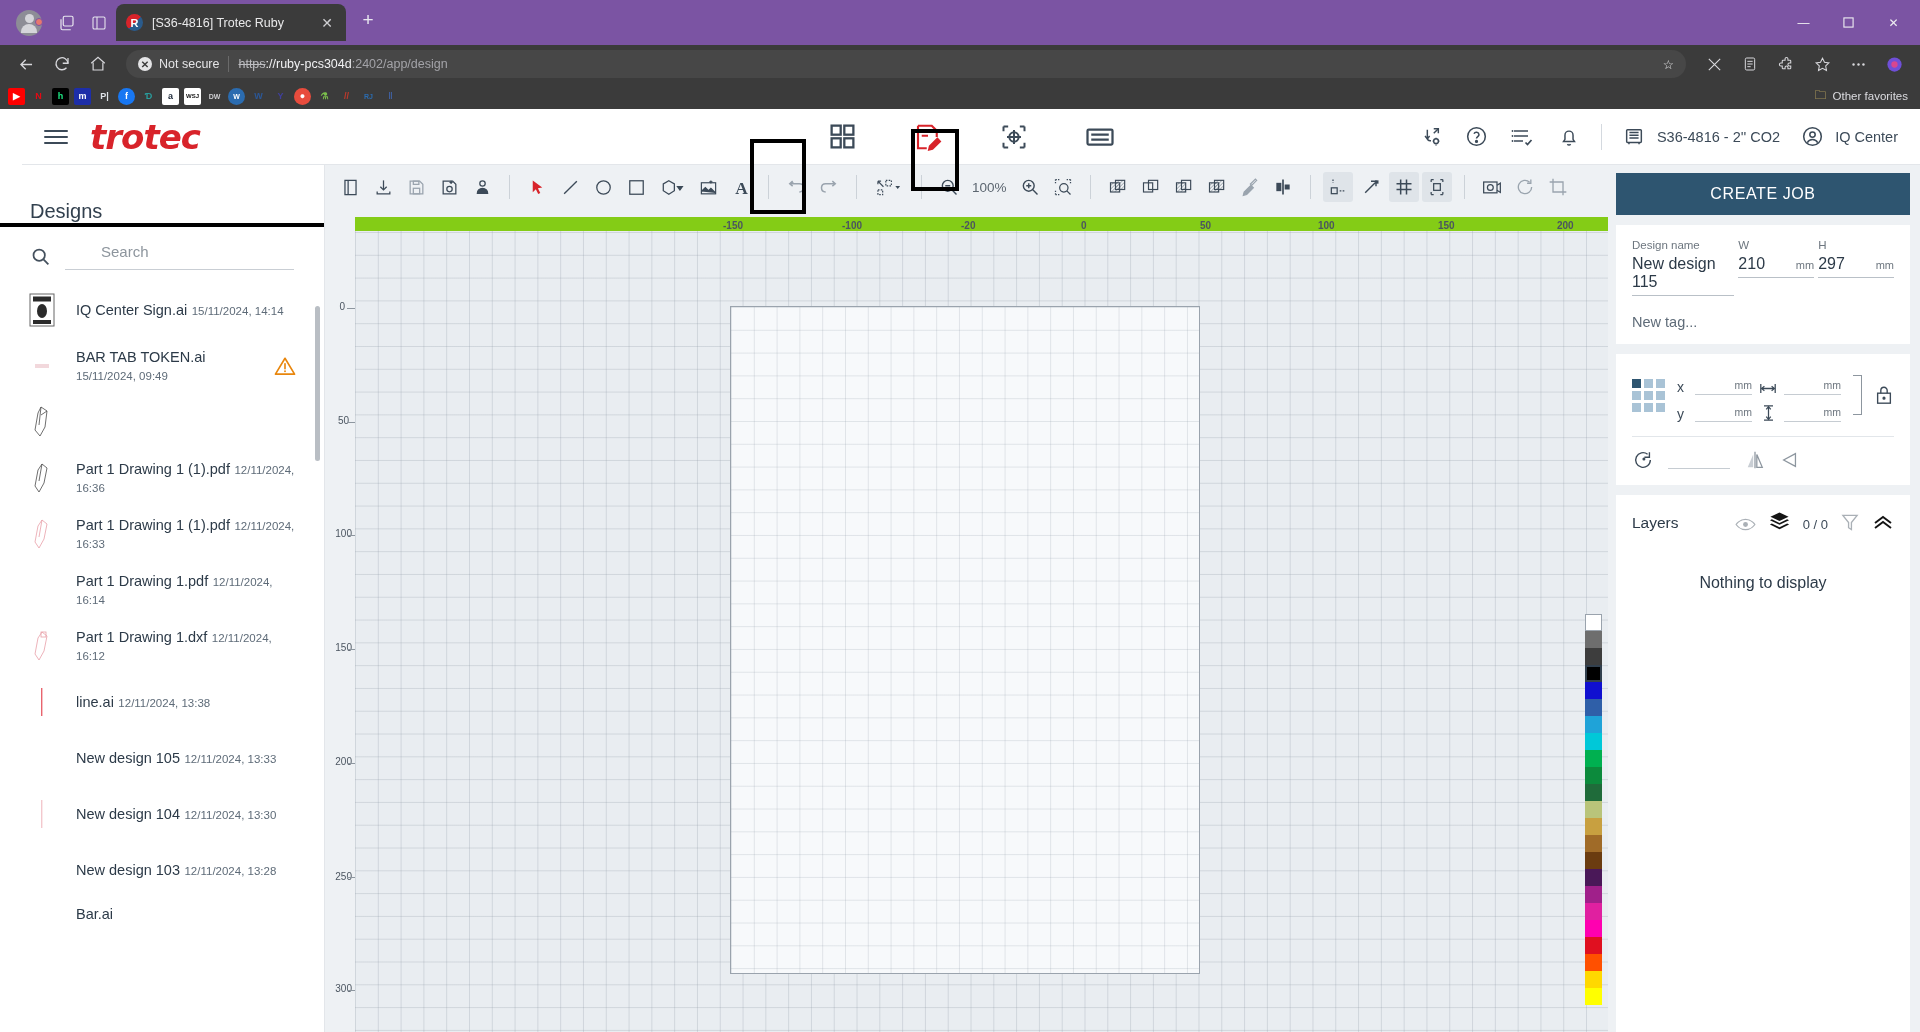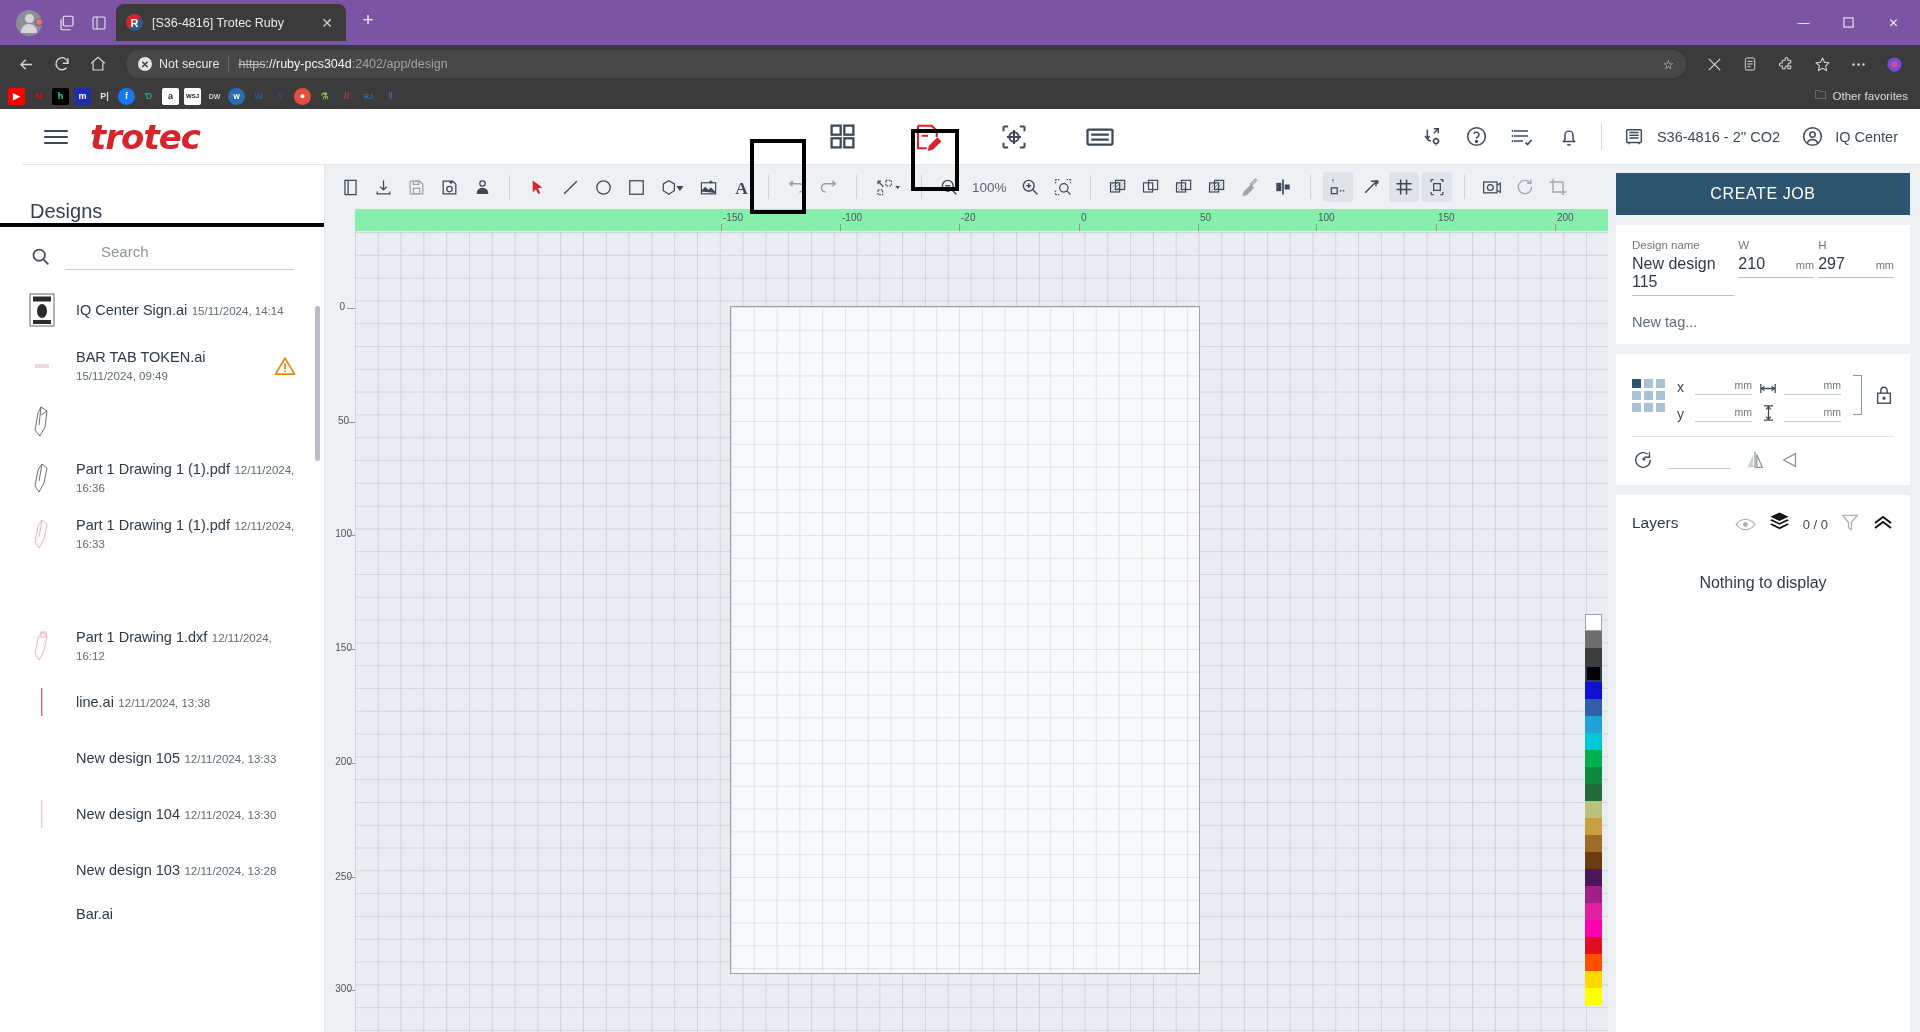--- a/index.html
+++ b/index.html
@@ -110,21 +110,21 @@
   .canvas-wrap { flex: 1; display: flex; flex-direction: column; min-width: 0; background: #eef1f4; }
   .toolbar { height: 44px; background: #eef1f4; display: flex; align-items: center; padding: 0 10px; gap: 3px; position: relative; }
   .tb { width: 30px; height: 30px; display: flex; align-items: center; justify-content: center; color: #3c4a58; flex: none; }
   .tb.muted { color: #9aa4ae; }
   .tb.active-bg { background: #dfe4e9; border-radius: 3px; }
   .tb-sep { width: 1px; height: 24px; background: #ccd2d8; margin: 0 9px; flex: none; }
   .tb-zoom { font-size: 13.5px; color: #5c6670; padding: 0 5px; }
 
   .canvas-area { flex: 1; position: relative; display: flex; min-height: 0; }
   .ruler-corner { width: 30px; height: 22px; background: #eef1f4; position: absolute; left: 0; top: 0; z-index: 5; }
-  .ruler-h { position: absolute; left: 30px; right: 0; top: 0; height: 22px; background: #86efac; overflow: hidden; }
+  .ruler-h { position: absolute; left: 30px; right: 0; top: 8px; height: 22px; background: #84cc16; overflow: hidden; font-weight: bold; }
   .ruler-v { position: absolute; left: 0; top: 22px; bottom: 0; width: 30px; background: #eef1f4; overflow: hidden; }
   .rtick { position: absolute; font-size: 10px; color: #4b5560; }
   .rline-h { position: absolute; bottom: 0; width: 1px; background: #8d969f; }
   .rline-v { position: absolute; right: 0; height: 1px; background: #8d969f; }
 
   .canvas-grid {
     position: absolute; left: 30px; top: 22px; right: 0; bottom: 0;
     background-color: #e9edf1;
     background-image:
       linear-gradient(to right, rgba(150,160,172,.30) 1px, transparent 1px),
@@ -509,20 +509,24 @@
             </svg>
           </span>
           <span class="d-txt">
             <span class="d-name">Part 1 Drawing 1 (1).pdf</span>
             <span class="d-date">12/11/2024, 16:33</span>
           </span>
         </div>
 
         <div class="d-item">
           <span class="d-thumb"></span>
+          <span class="d-txt">
+            <span class="d-name">Part 1 Drawing 1.pdf</span>
+            <span class="d-date">12/11/2024, 16:14</span>
+          </span>
         </div>
 
         <div class="d-item">
           <span class="d-thumb">
             <svg width="28" height="34" viewBox="0 0 28 34" fill="none" stroke="#e8a0a8" stroke-width=".8">
               <path d="M14 3l5 4-3 15-5 9-4-6 3-16z"></path>
                 <rect x="13" y="3" width="5" height="5"></rect>
             </svg>
           </span>
           <span class="d-txt">

